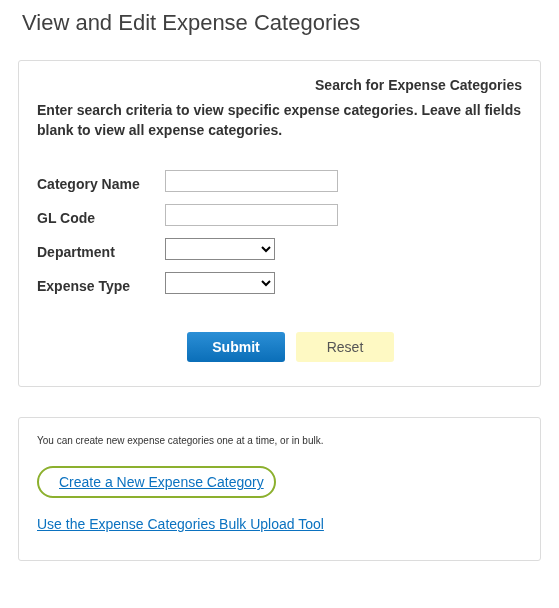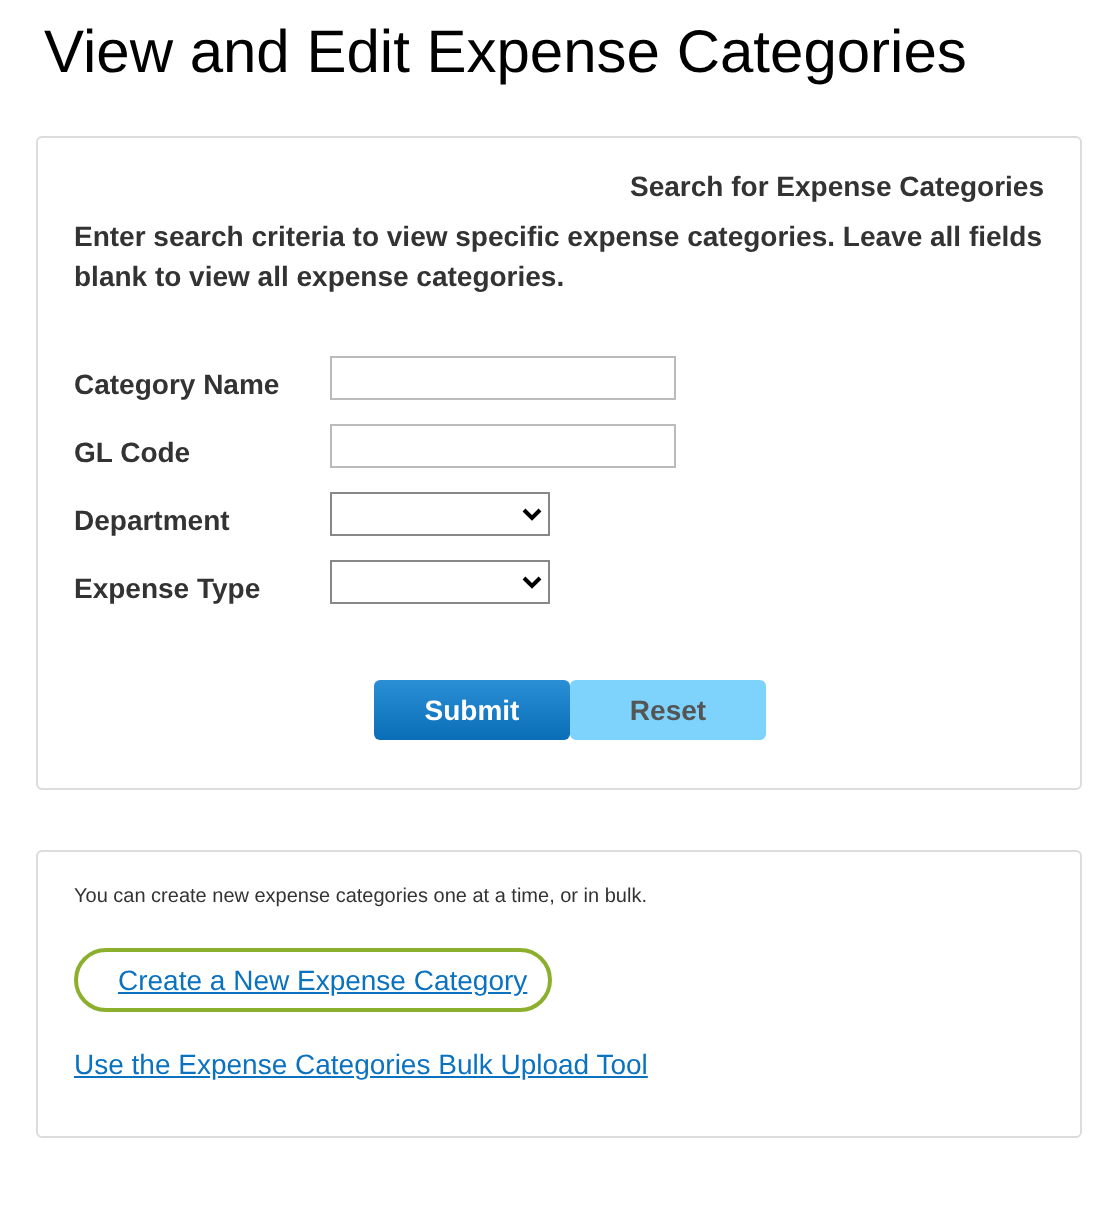--- a/index.html
+++ b/index.html
@@ -9,22 +9,22 @@
     }
     body {
       font-family: "Segoe UI", Tahoma, Geneva, Verdana, sans-serif;
       font-size: 14px;
       color: #333;
       background: #fff;
       width: 559px;
       padding: 10px 0 0 0;
     }
     .page-title {
-      color: #000000;
-      font-size: 30px;
+      color: #404040;
+      font-size: 22px;
       font-weight: 400;
       margin: 0 0 24px 22px;
     }
     .panel {
       border: 1px solid #dcdcdc;
       border-radius: 3px;
       margin: 0 18px 30px 18px;
       padding: 16px 18px 24px 18px;
     }
     .panel-title {
@@ -62,42 +62,42 @@
     }
     .select-input {
       width: 110px;
       height: 22px;
       border: 1px solid #888;
       font-size: 13px;
       background: #fff;
     }
     .button-row {
       display: flex;
-      gap: 0;
+      gap: 11px;
       margin-left: 150px;
       margin-top: 38px;
     }
     .btn {
       width: 98px;
       height: 30px;
       border: none;
       border-radius: 3px;
       font-size: 14px;
       font-weight: 700;
       cursor: pointer;
     }
     .btn-primary {
       background: #0d78c6;
       background: linear-gradient(#2b8fd6, #0a6eb8);
       color: #fff;
     }
     .btn-secondary {
-      background: #7dd3fc;
+      background: #fef9c3;
       color: #555;
-      font-weight: 700;
+      font-weight: 400;
     }
     .create-desc {
       font-size: 10px;
       color: #333;
       line-height: 1.4;
       margin-bottom: 18px;
     }
     .link-wrap {
       margin-bottom: 18px;
     }

